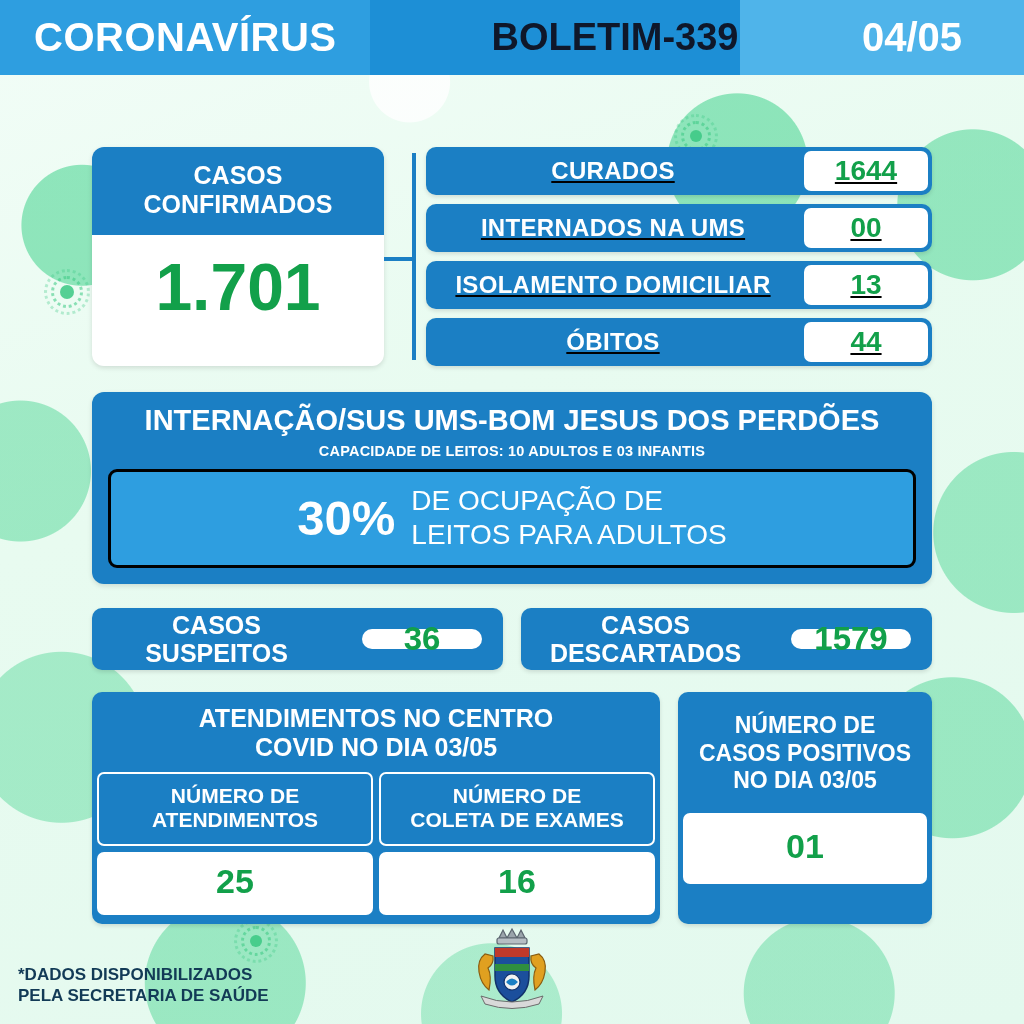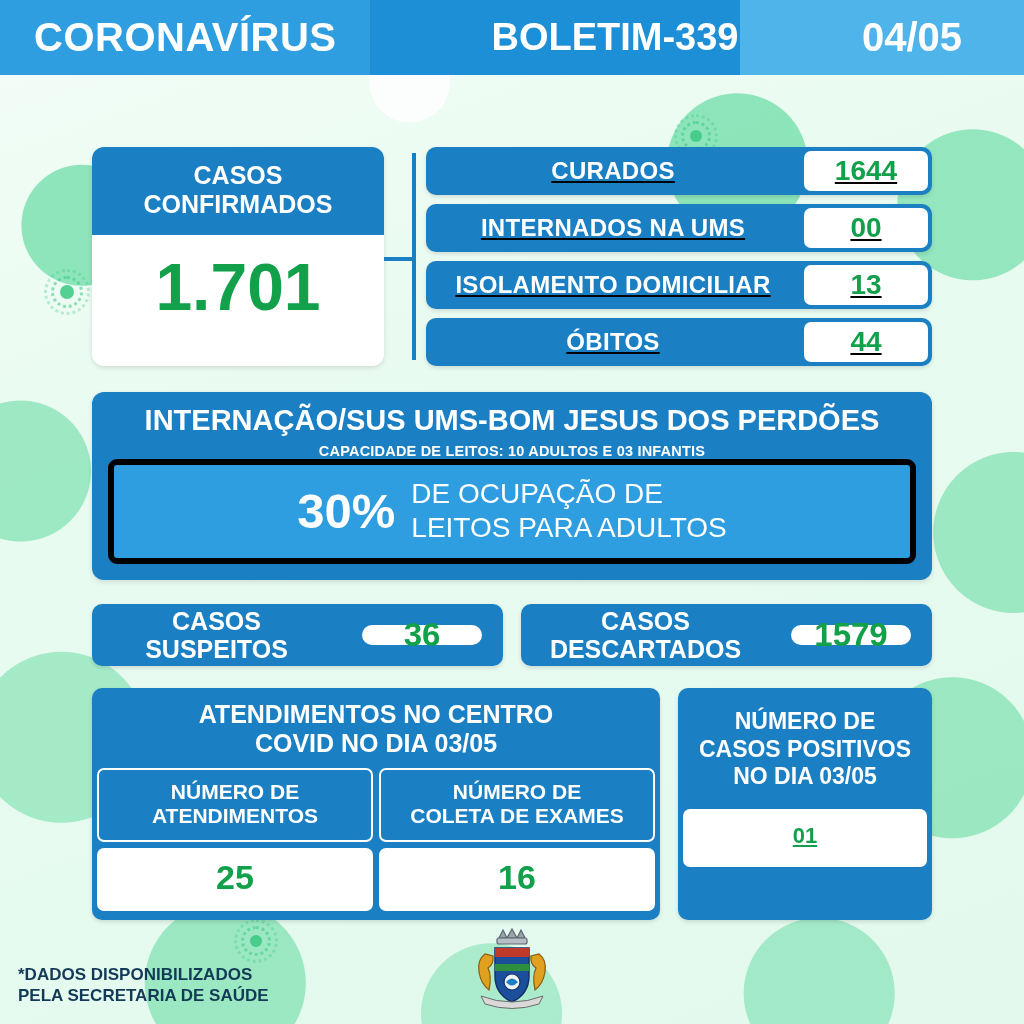--- a/index.html
+++ b/index.html
@@ -68,21 +68,21 @@
     z-index:-1;
   }
   .hdr-right { flex:1; justify-content:center; position:relative;}
   .hdr-right::before{
     content:""; position:absolute; left:-60px; top:0; bottom:0; right:0;
     background:#4fb4ea; z-index:-1;
   }
   .hdr-title {
     color:#fff; font-weight:bold; font-size:40px; letter-spacing:0.5px;
   }
-  .hdr-bulletin { color:#ffffff; font-weight:bold; font-size:38px; }
+  .hdr-bulletin { color:#0f172a; font-weight:bold; font-size:38px; }
   .hdr-date { color:#ffffff; font-weight:bold; font-size:40px; }
 
   
   .content { position:relative; z-index:3; padding: 0 92px; }
 
   .row1 { display:flex; margin-top: 72px; align-items:stretch; }
   .confirmed-card {
     width: 292px; border-radius: 12px; overflow:hidden;
     box-shadow: 0 2px 5px rgba(0,0,0,0.12);
     background:#fff;
@@ -127,21 +127,21 @@
     padding: 12px 16px 16px; box-shadow:0 2px 5px rgba(0,0,0,0.12);
   }
   .internacao-title {
     text-align:center; color:#fff; font-weight:bold; font-size:29px;
   }
   .internacao-sub {
     text-align:center; color:#fff; font-weight:bold; font-size:14.5px;
     margin-top:6px; letter-spacing:0.2px;
   }
   .internacao-box {
-    border:6px solid #000000; border-radius:9px;
+    margin-top: 10px; border:3px solid #000000; border-radius:9px;
     background:#2e9ee0; display:flex; align-items:center; justify-content:center;
     gap: 16px; padding: 12px 0 14px;
   }
   .occ-pct { color:#fff; font-weight:bold; font-size:49px; }
   .occ-text { color:#fff; font-weight:normal; font-size:28px; line-height:1.2; }
 
   
   .row3 { display:flex; gap:18px; margin-top: 24px; }
   .pill {
     flex:1; display:flex; background:#1b7fc4; border-radius:10px; overflow:hidden;
@@ -182,21 +182,21 @@
     flex:1; background:#1b7fc4; border-radius:10px; overflow:hidden;
     box-shadow:0 2px 4px rgba(0,0,0,0.12);
     display:flex; flex-direction:column; padding: 0 5px 5px;
   }
   .pos-title{
     color:#fff; font-weight:bold; font-size:23px; text-align:center;
     padding: 20px 6px 18px; line-height:1.2;
   }
   .pos-val{
     background:#fff; border-radius:7px; color:#12a04a; font-weight:bold;
-    font-size:22px; text-align:center; padding: 14px 4px 18px; text-decoration: underline;
+    font-size:34px; text-align:center; padding: 14px 4px 18px;
   }
 
   
   .footer {
     position:absolute; left:0; right:0; bottom:0; height: 112px; z-index:3;
   }
   .footnote{
     position:absolute; left: 18px; bottom: 18px;
     color:#123a56; font-weight:bold; font-size:17px; line-height:1.25;
     text-transform:uppercase;

